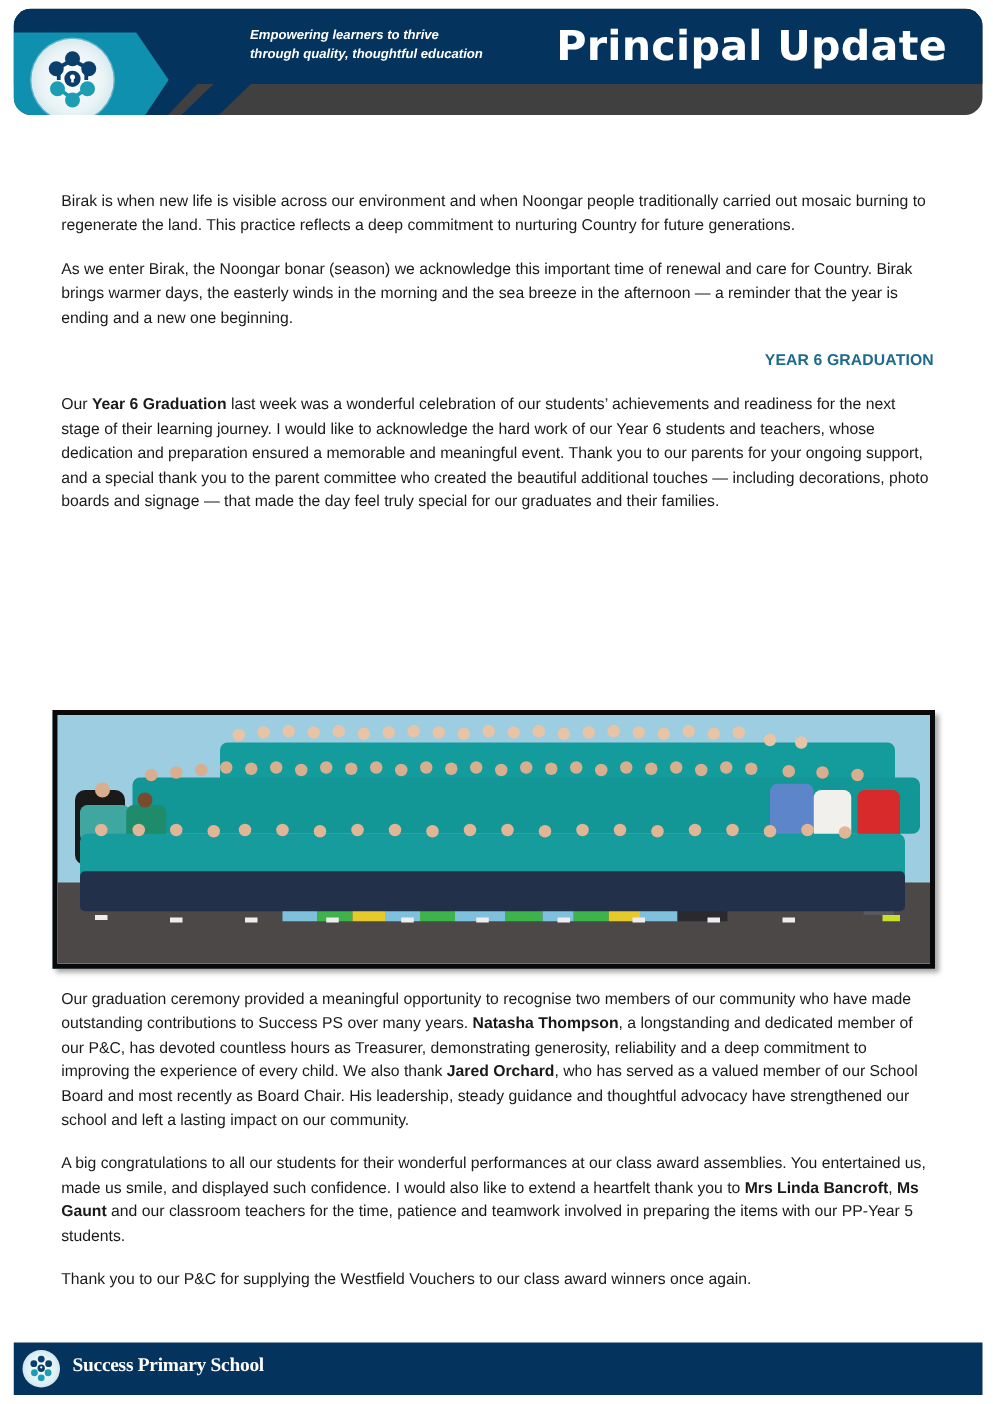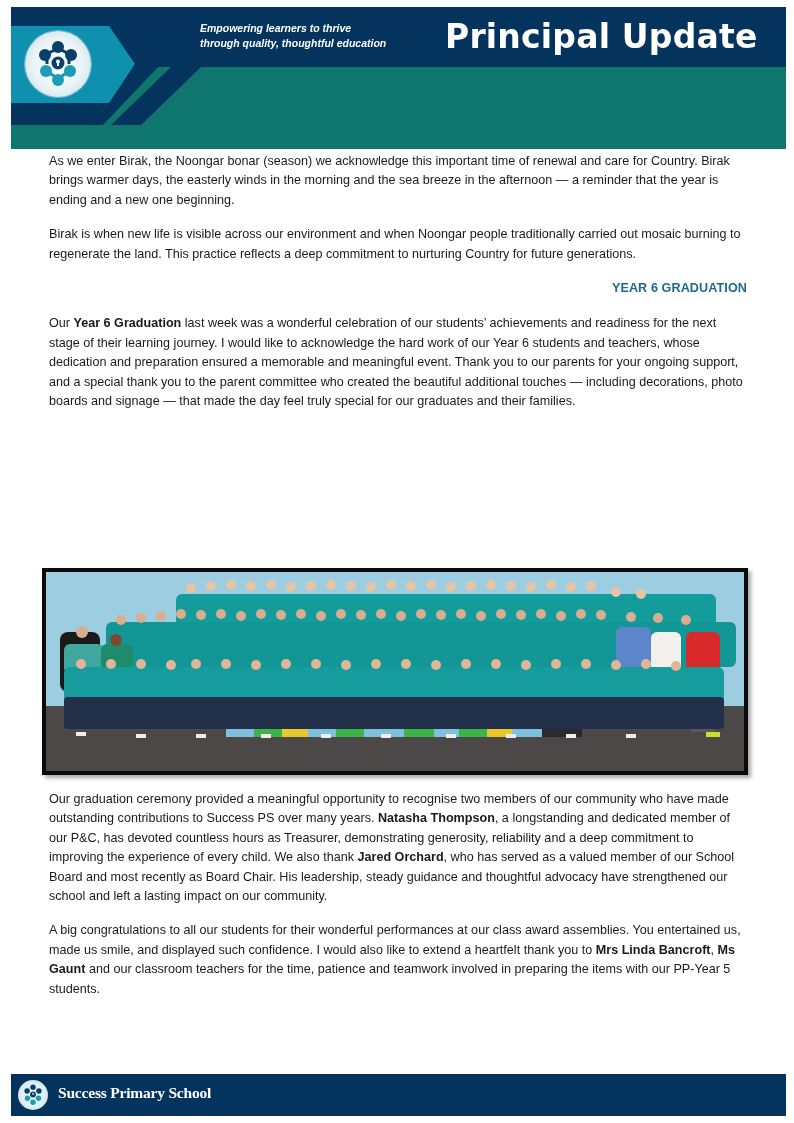--- a/index.html
+++ b/index.html
@@ -1,22 +1,22 @@
 <!DOCTYPE html>
 <html><head>
 <meta charset="utf-8">
 <style>
   * { box-sizing: border-box; margin: 0; padding: 0; }
   html, body { width: 794px; height: 1123px; background: #ffffff; overflow: hidden; }
   body { position: relative; font-family: "Liberation Sans", "DejaVu Sans", sans-serif; color: #1a1a1a; }
 
   
   .header {
-    position: absolute; left: 11px; top: 7px; width: 775px; height: 142px;
-    background: #0f766e; overflow: hidden;
+    position: absolute; left: 11px; top: 7px; width: 775px; height: 85px;
+    background: #404040; overflow: hidden; border-radius: 14px;
   }
   .header .navy-band {
     position: absolute; left: 0; top: 0; width: 100%; height: 60px; background: #04345E;
   }
   .header .diag-svg { position: absolute; left: 0; top: 0; width: 775px; height: 118px; }
   .header .logo {
     position: absolute; left: 14px; top: 24px; width: 66px; height: 66px; border-radius: 50%;
     background: radial-gradient(circle at 50% 50%, #ffffff 0%, #e9f3f6 55%, #b9d6df 100%);
     box-shadow: 0 0 0 1px rgba(255,255,255,0.35);
   }
@@ -107,22 +107,22 @@
   </div>
 
   <div class="tagline">
     <div>Empowering learners to thrive</div>
     <div>through quality, thoughtful education</div>
   </div>
   <div class="title">Principal Update</div>
 </div>
 
 <div class="content">
+  <p>Birak is when new life is visible across our environment and when Noongar people traditionally carried out mosaic burning to regenerate the land. This practice reflects a deep commitment to nurturing Country for future generations.</p>
   <p>As we enter Birak, the Noongar bonar (season) we acknowledge this important time of renewal and care for Country. Birak brings warmer days, the easterly winds in the morning and the sea breeze in the afternoon — a reminder that the year is ending and a new one beginning.</p>
-  <p>Birak is when new life is visible across our environment and when Noongar people traditionally carried out mosaic burning to regenerate the land. This practice reflects a deep commitment to nurturing Country for future generations.</p>
 
   <div class="section-heading">YEAR 6 GRADUATION</div>
 
   <p><span>Our </span><b>Year 6 Graduation</b><span> last week was a wonderful celebration of our students’ achievements and readiness for the next stage of their learning journey. I would like to acknowledge the hard work of our Year 6 students and teachers, whose dedication and preparation ensured a memorable and meaningful event. Thank you to our parents for your ongoing support, and a special thank you to the parent committee who created the beautiful additional touches — including decorations, photo boards and signage — that made the day feel truly special for our graduates and their families.</span></p>
 </div>
 
 <div class="photo-frame">
   <svg viewBox="0 0 698 199" preserveAspectRatio="none">
     <rect x="0" y="0" width="698" height="134" fill="#9CCDE0"></rect>
     <rect x="0" y="134" width="698" height="65" fill="#4C4848"></rect>
@@ -253,20 +253,21 @@
     <rect x="660" y="160" width="14" height="5" fill="#C8E02A"></rect>
   </svg>
 </div>
 
 <div class="content" style="top: 790px;">
   <p><span>Our graduation ceremony provided a meaningful opportunity to recognise two members of our community who have made outstanding contributions to Success PS over many years. </span><b>Natasha Thompson</b><span>, a longstanding and dedicated member of our P&amp;C, has devoted countless hours as Treasurer, demonstrating generosity, reliability and a deep commitment to improving the experience of every child. We also thank </span><b>Jared Orchard</b><span>, who has served as a valued member of our School Board and most recently as Board Chair. His leadership, steady guidance and thoughtful advocacy have strengthened our school and left a lasting impact on our community.</span></p>
 
 
   <p><span>A big congratulations to all our students for their wonderful performances at our class award assemblies. You entertained us, made us smile, and displayed such confidence. I would also like to extend a heartfelt thank you to </span><b>Mrs Linda Bancroft</b><span>, </span><b>Ms Gaunt</b><span> and our classroom teachers for the time, patience and teamwork involved in preparing the items with our PP-Year 5 students.</span></p>
 
+  <p>Thank you to our P&amp;C for supplying the Westfield Vouchers to our class award winners once again.</p>
 </div>
 
 <div class="footer">
   <div class="f-logo">
     <svg viewBox="0 0 66 66">
       <circle cx="33" cy="16" r="6" fill="#0A3F6B"></circle>
       <circle cx="20" cy="24" r="6" fill="#0A3F6B"></circle>
       <circle cx="46" cy="24" r="6" fill="#0A3F6B"></circle>
       <circle cx="21" cy="40" r="6" fill="#1C9DB4"></circle>
       <circle cx="45" cy="40" r="6" fill="#1C9DB4"></circle>

